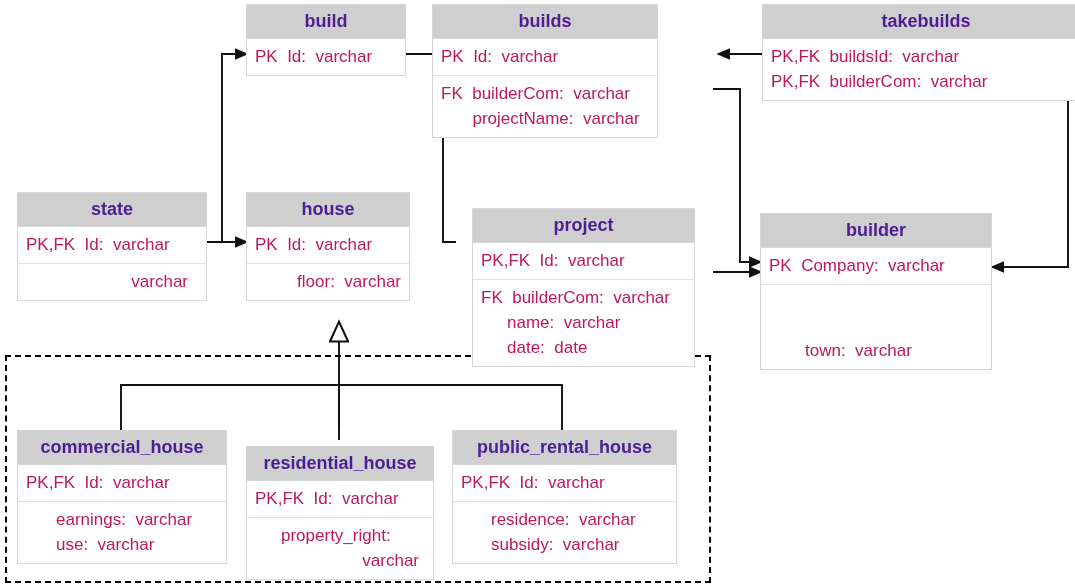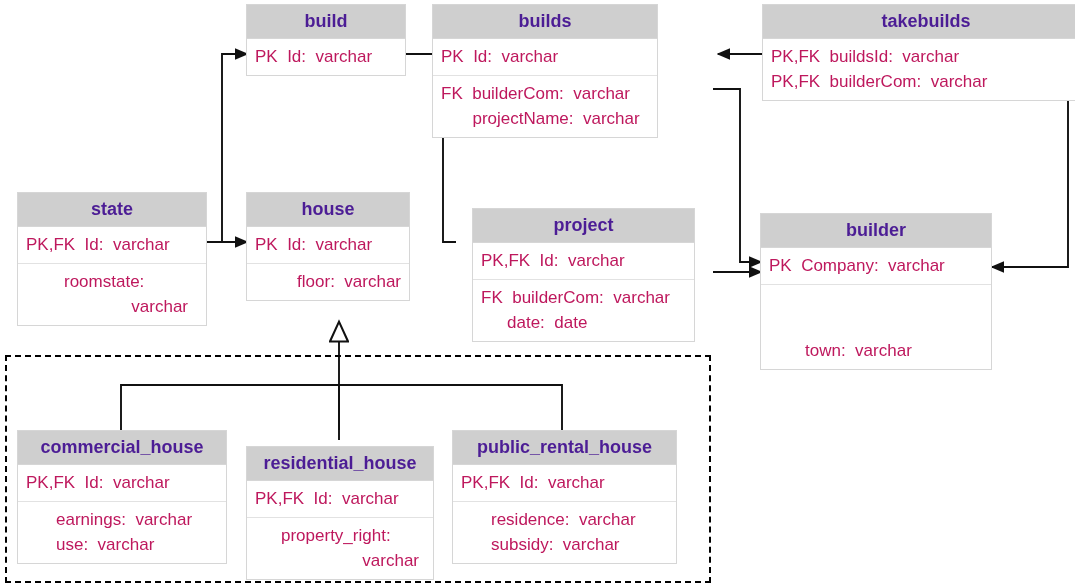--- a/index.html
+++ b/index.html
@@ -115,21 +115,20 @@
       <div class="row"><span class="key">PK,FK</span>&nbsp; builderCom<span>:</span>&nbsp; varchar</div>
     </div>
   </div>
 
   <div class="tbl" style="left:17px;top:192px;width:190px;">
     <div class="tbl-title">state</div>
     <div class="sec">
       <div class="row"><span class="key">PK,FK</span>&nbsp; Id<span>:</span>&nbsp; varchar</div>
     </div>
     <div class="sec">
-      <div class="row" style="padding-left:38px;">roomstate<span>:</span></div>
       <div class="row" style="text-align:right;padding-right:10px;">varchar</div>
     </div>
   </div>
 
   <div class="tbl" style="left:246px;top:192px;width:164px;">
     <div class="tbl-title">house</div>
     <div class="sec">
       <div class="row"><span class="key">PK</span>&nbsp; Id<span>:</span>&nbsp; varchar</div>
     </div>
     <div class="sec">
@@ -137,20 +136,21 @@
     </div>
   </div>
 
   <div class="tbl" style="left:456px;top:208px;width:223px;margin-left:16px;">
     <div class="tbl-title">project</div>
     <div class="sec">
       <div class="row"><span class="key">PK,FK</span>&nbsp; Id<span>:</span>&nbsp; varchar</div>
     </div>
     <div class="sec">
       <div class="row"><span class="key">FK</span>&nbsp; builderCom<span>:</span>&nbsp; varchar</div>
+      <div class="row" style="padding-left:26px;">name<span>:</span>&nbsp; varchar</div>
       <div class="row" style="padding-left:26px;">date<span>:</span>&nbsp; date</div>
     </div>
   </div>
 
   <div class="tbl" style="left:760px;top:213px;width:232px;">
     <div class="tbl-title">builder</div>
     <div class="sec">
       <div class="row"><span class="key">PK</span>&nbsp; Company<span>:</span>&nbsp; varchar</div>
     </div>
     <div class="sec">

